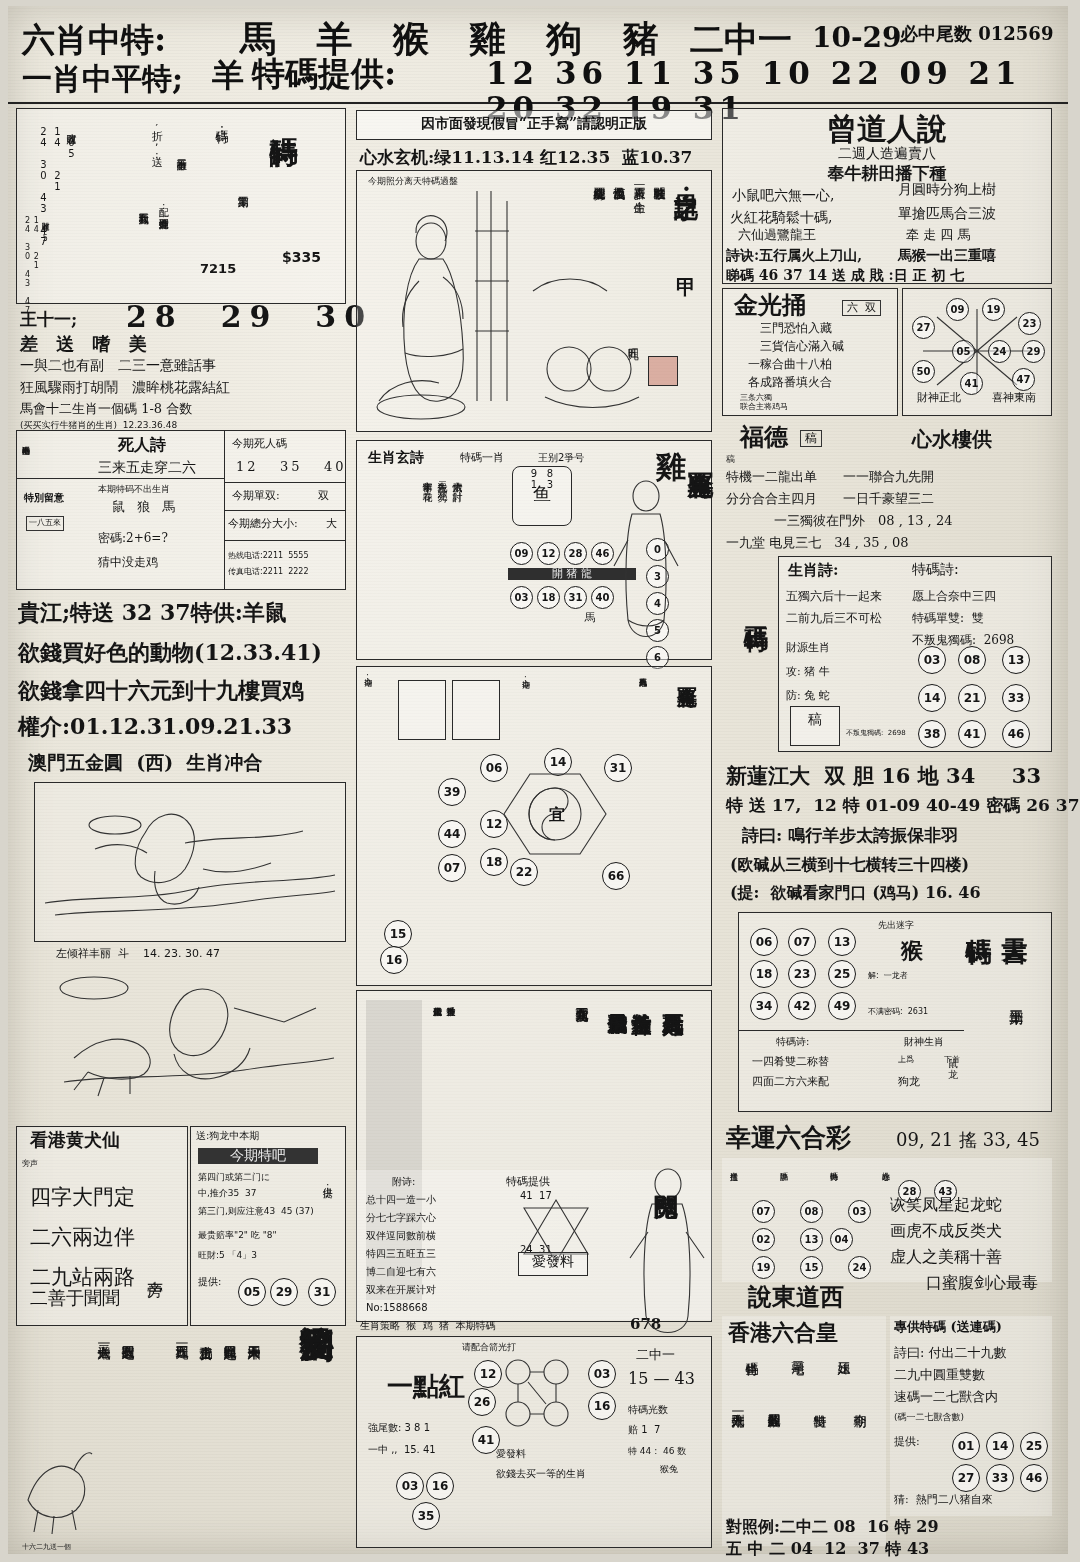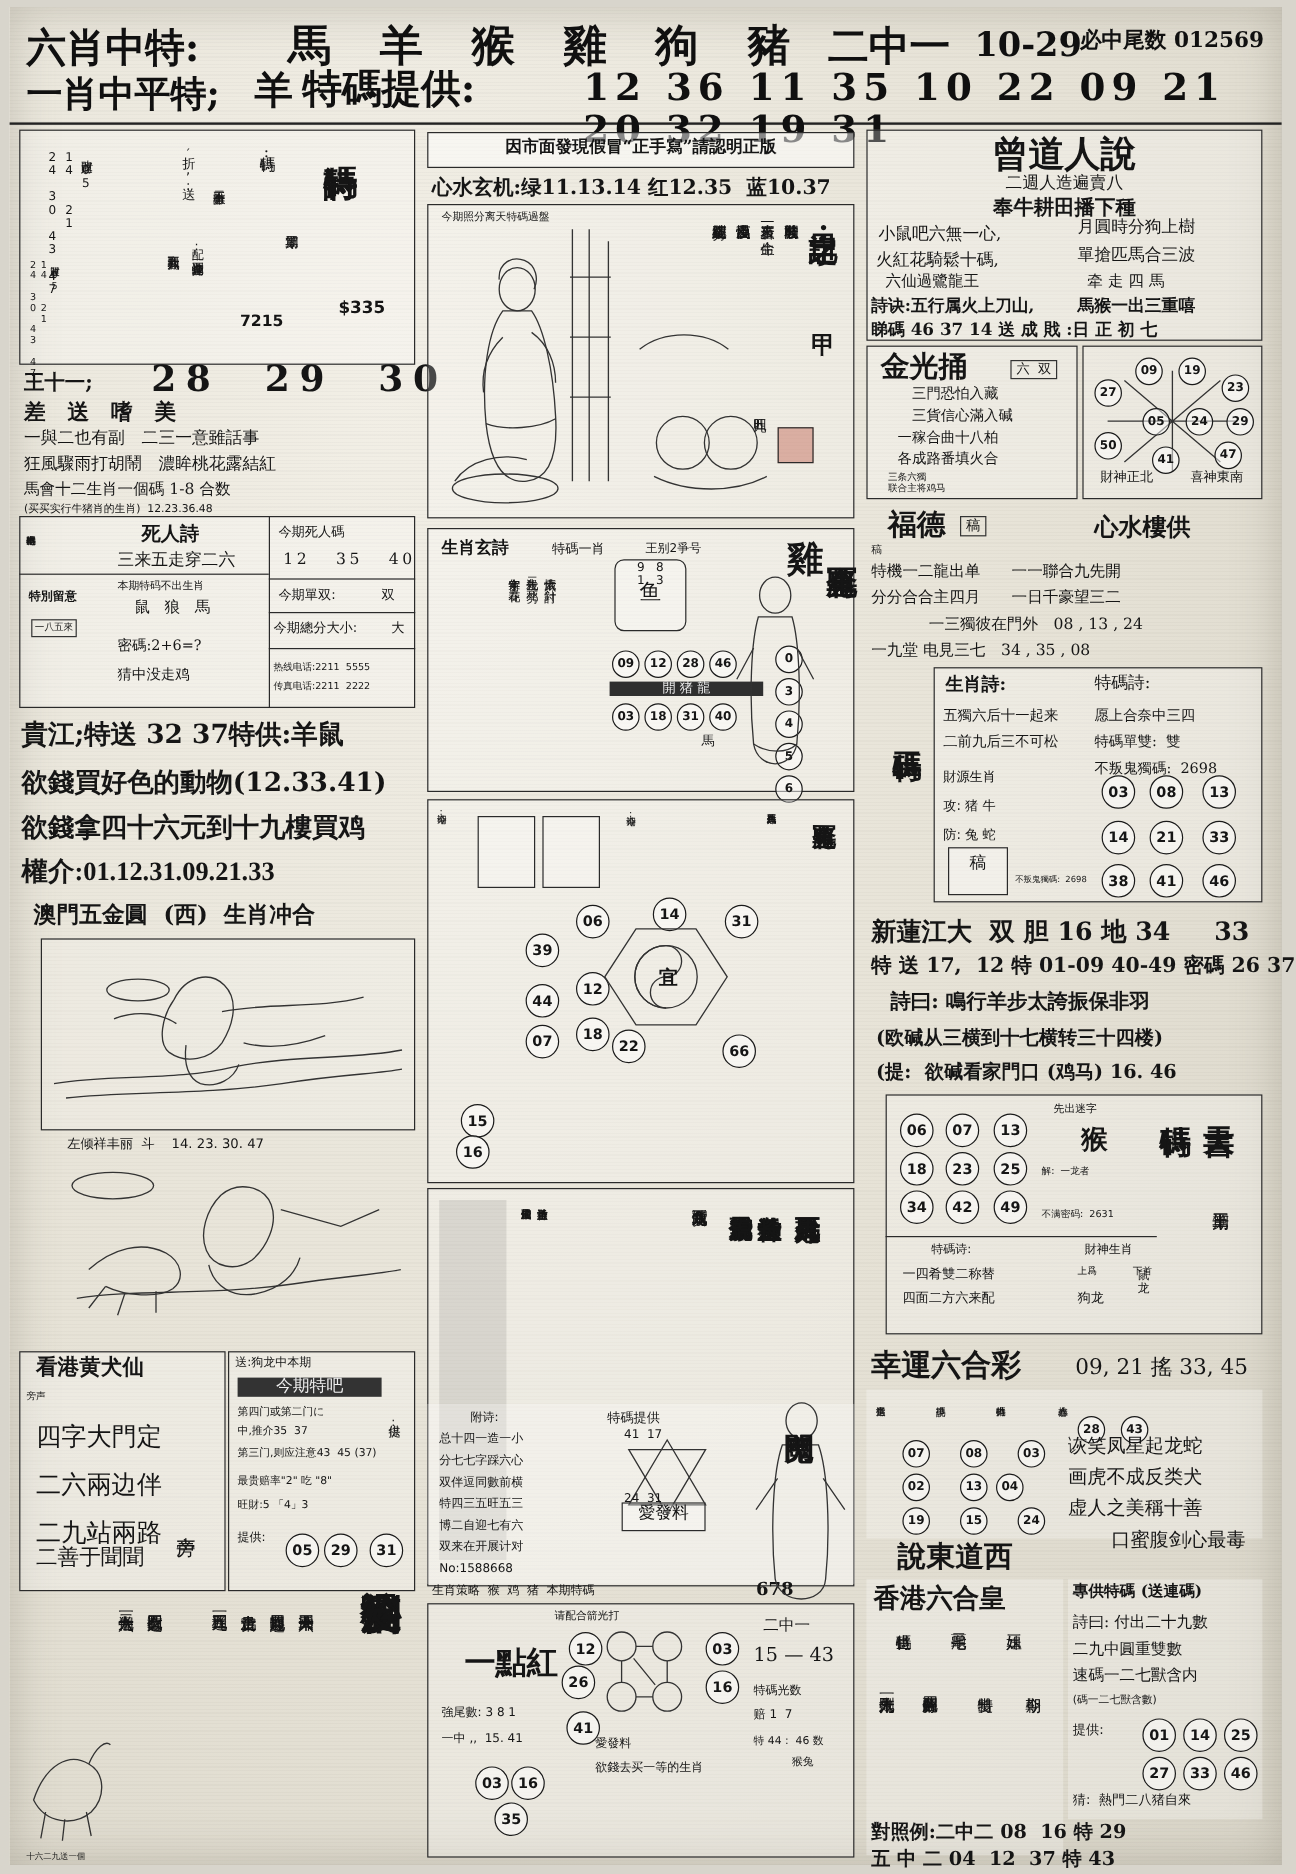--- a/index.html
+++ b/index.html
@@ -104,21 +104,21 @@
 <div class="sep" style="left:224px;top:510px;width:122px;height:1px;"></div>
 <div class="t tiny" style="left:228px;top:518px;font-size:11px;">今期總分大小:</div>
 <div class="t tiny" style="left:326px;top:518px;font-size:11px;">大</div>
 <div class="sep" style="left:224px;top:540px;width:122px;height:1px;"></div>
 <div class="t vtiny" style="left:228px;top:552px;font-size:8px;">热线电话:2211  5555</div>
 <div class="t vtiny" style="left:228px;top:568px;font-size:8px;">传真电话:2211  2222</div>
 
 <div class="t hand" style="left:18px;top:600px;font-size:22px;">貴江;特送 32 37特供:羊鼠</div>
 <div class="t hand" style="left:18px;top:640px;font-size:22px;">欲錢買好色的動物(12.33.41)</div>
 <div class="t hand" style="left:18px;top:678px;font-size:22px;">欲錢拿四十六元到十九樓買鸡</div>
-<div class="t hand" style="left:18px;top:714px;font-size:22px;font-family:Liberation Serif, serif;">權介:01.12.31.09.21.33</div>
+<div class="t hand" style="left:18px;top:714px;font-size:22px;">權介:01.12.31.09.21.33</div>
 <div class="t hand" style="left:28px;top:752px;font-size:19px;">澳門五金圓  (西)  生肖冲合</div>
 
 <div class="box" style="left:34px;top:782px;width:312px;height:160px;background:rgba(255,255,255,0.18);">
   <svg width="310" height="158" viewBox="0 0 310 158">
     <path class="figc" d="M10,120 C60,112 110,118 160,106 C210,96 260,100 300,92"></path>
     <path class="figc" d="M20,132 C70,126 130,130 200,120 C250,112 280,112 300,108"></path>
     <path class="figc" d="M110,50 C120,30 140,26 152,38 C164,50 160,70 150,86 C140,100 120,104 106,94 C96,86 100,64 110,50 Z"></path>
     <path class="figc" d="M120,88 C118,104 122,116 132,120 C146,124 160,116 164,104"></path>
     <path class="figc" d="M60,66 C80,58 100,62 112,70"></path>
     <path class="figc" d="M150,60 C190,52 230,58 268,48"></path>

